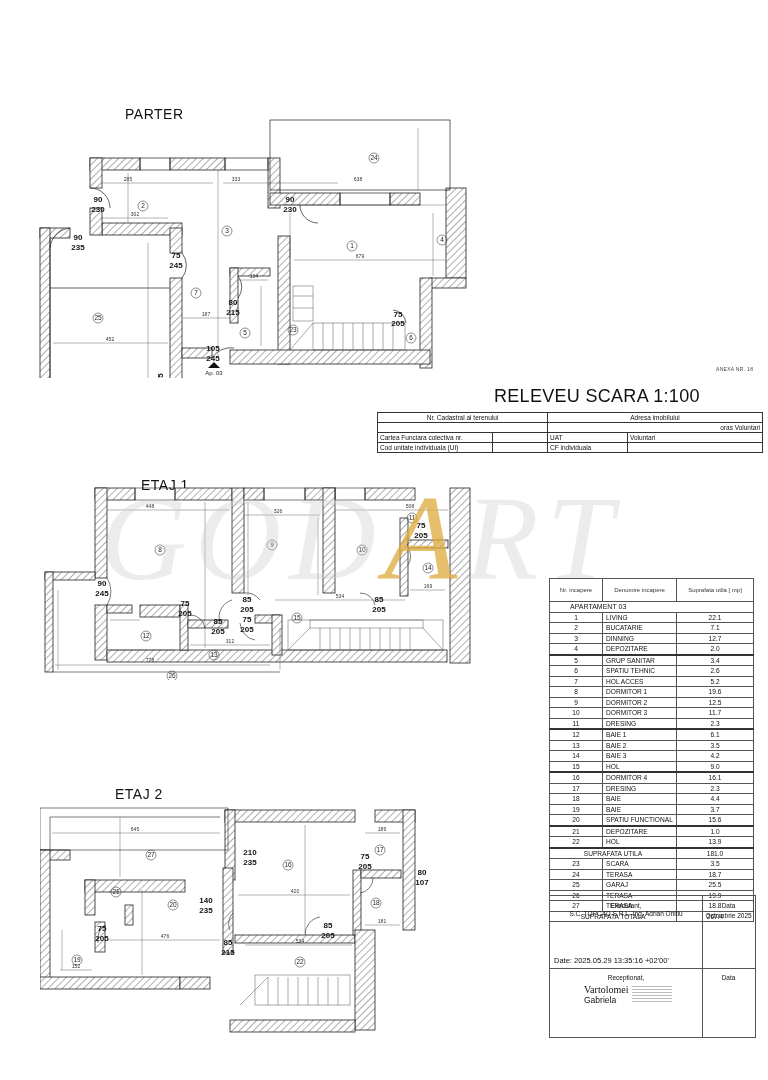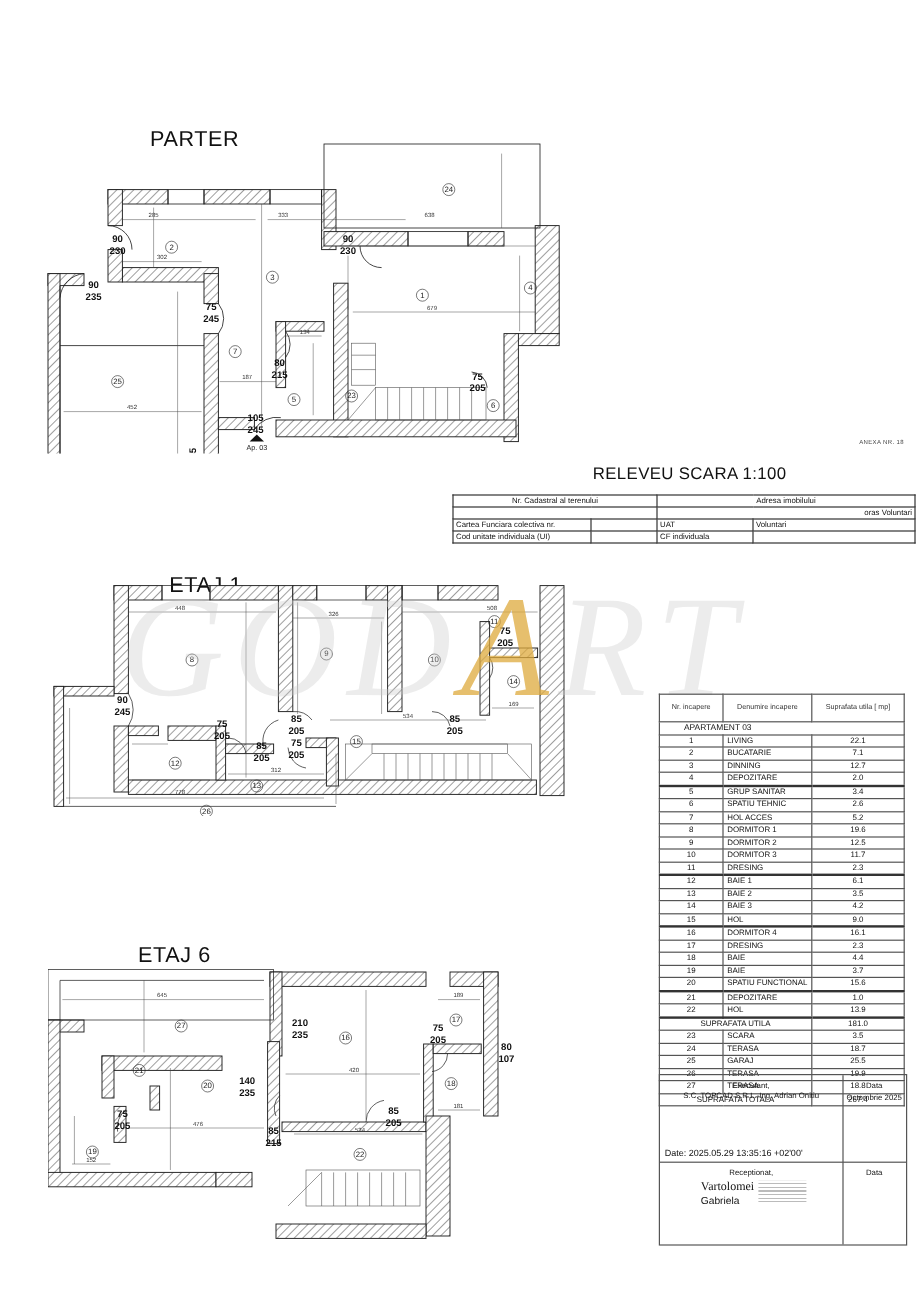--- a/index.html
+++ b/index.html
@@ -1,20 +1,20 @@
 <!DOCTYPE html>
 <html><head>
 <meta charset="utf-8">
 <style>
   html,body{margin:0;padding:0;background:#fff;}
   body{width:768px;height:1080px;position:relative;overflow:hidden;font-family:"Liberation Sans",sans-serif;color:#111;}
   .abs{position:absolute;}
-  .plan-title{font-size:18px;letter-spacing:0.5px;}
+  .plan-title{font-size:14px;letter-spacing:0.5px;}
   .anexa{font-size:5px;color:#444;letter-spacing:0.3px;}
-  .scale-title{font-size:14px;letter-spacing:0.3px;text-align:center;}
+  .scale-title{font-size:18px;letter-spacing:0.3px;text-align:center;}
   table{border-collapse:collapse;}
   .cad{left:377px;top:412px;width:386px;font-size:6.5px;}
   .cad td{border:1px solid #333;height:9px;padding:0 2px;white-space:nowrap;}
   .rooms{left:549px;top:578px;width:205px;font-size:6.6px;}
   .rooms td{border:1px solid #555;height:9.5px;padding:0 3px;line-height:9px;}
   .rooms .num{width:46px;text-align:center;}
   .rooms .area{width:70px;text-align:center;}
   .rooms .hdr td{height:22px;text-align:center;font-size:6px;color:#333;}
   .rooms .full{text-align:center;}
   .rooms .thick td{border-top:2px solid #333;}
@@ -309,21 +309,21 @@
       <text x="207" y="152">205</text>
     <text x="339" y="122">85</text>
       <text x="339" y="132">205</text>
     <text x="381" y="48">75</text>
       <text x="381" y="58">205</text>
   </g>
 </svg>
 
 <div class="abs wm" style="left:100px;top:470px;font-style:italic;"><span>GOD</span><span class="wmA">A</span><span>RT</span></div>
 
-<div class="abs plan-title" style="left:115px;top:786px;">ETAJ 6</div>
+<div class="abs plan-title" style="left:115px;top:786px;">ETAJ 2</div>
 <svg class="abs" style="left:40px;top:805px;" width="420" height="230">
   <g fill="url(#hatch)" stroke="#222" stroke-width="0.8">
     <rect x="185" y="5" width="130" height="12"></rect>
       <rect x="335" y="5" width="40" height="12"></rect>
     <rect x="363" y="5" width="12" height="120"></rect>
       <rect x="185" y="5" width="10" height="70"></rect>
     <rect x="45" y="75" width="100" height="12"></rect>
       <rect x="45" y="75" width="10" height="35"></rect>
     <rect x="0" y="45" width="30" height="10"></rect>
       <rect x="0" y="45" width="10" height="135"></rect>

